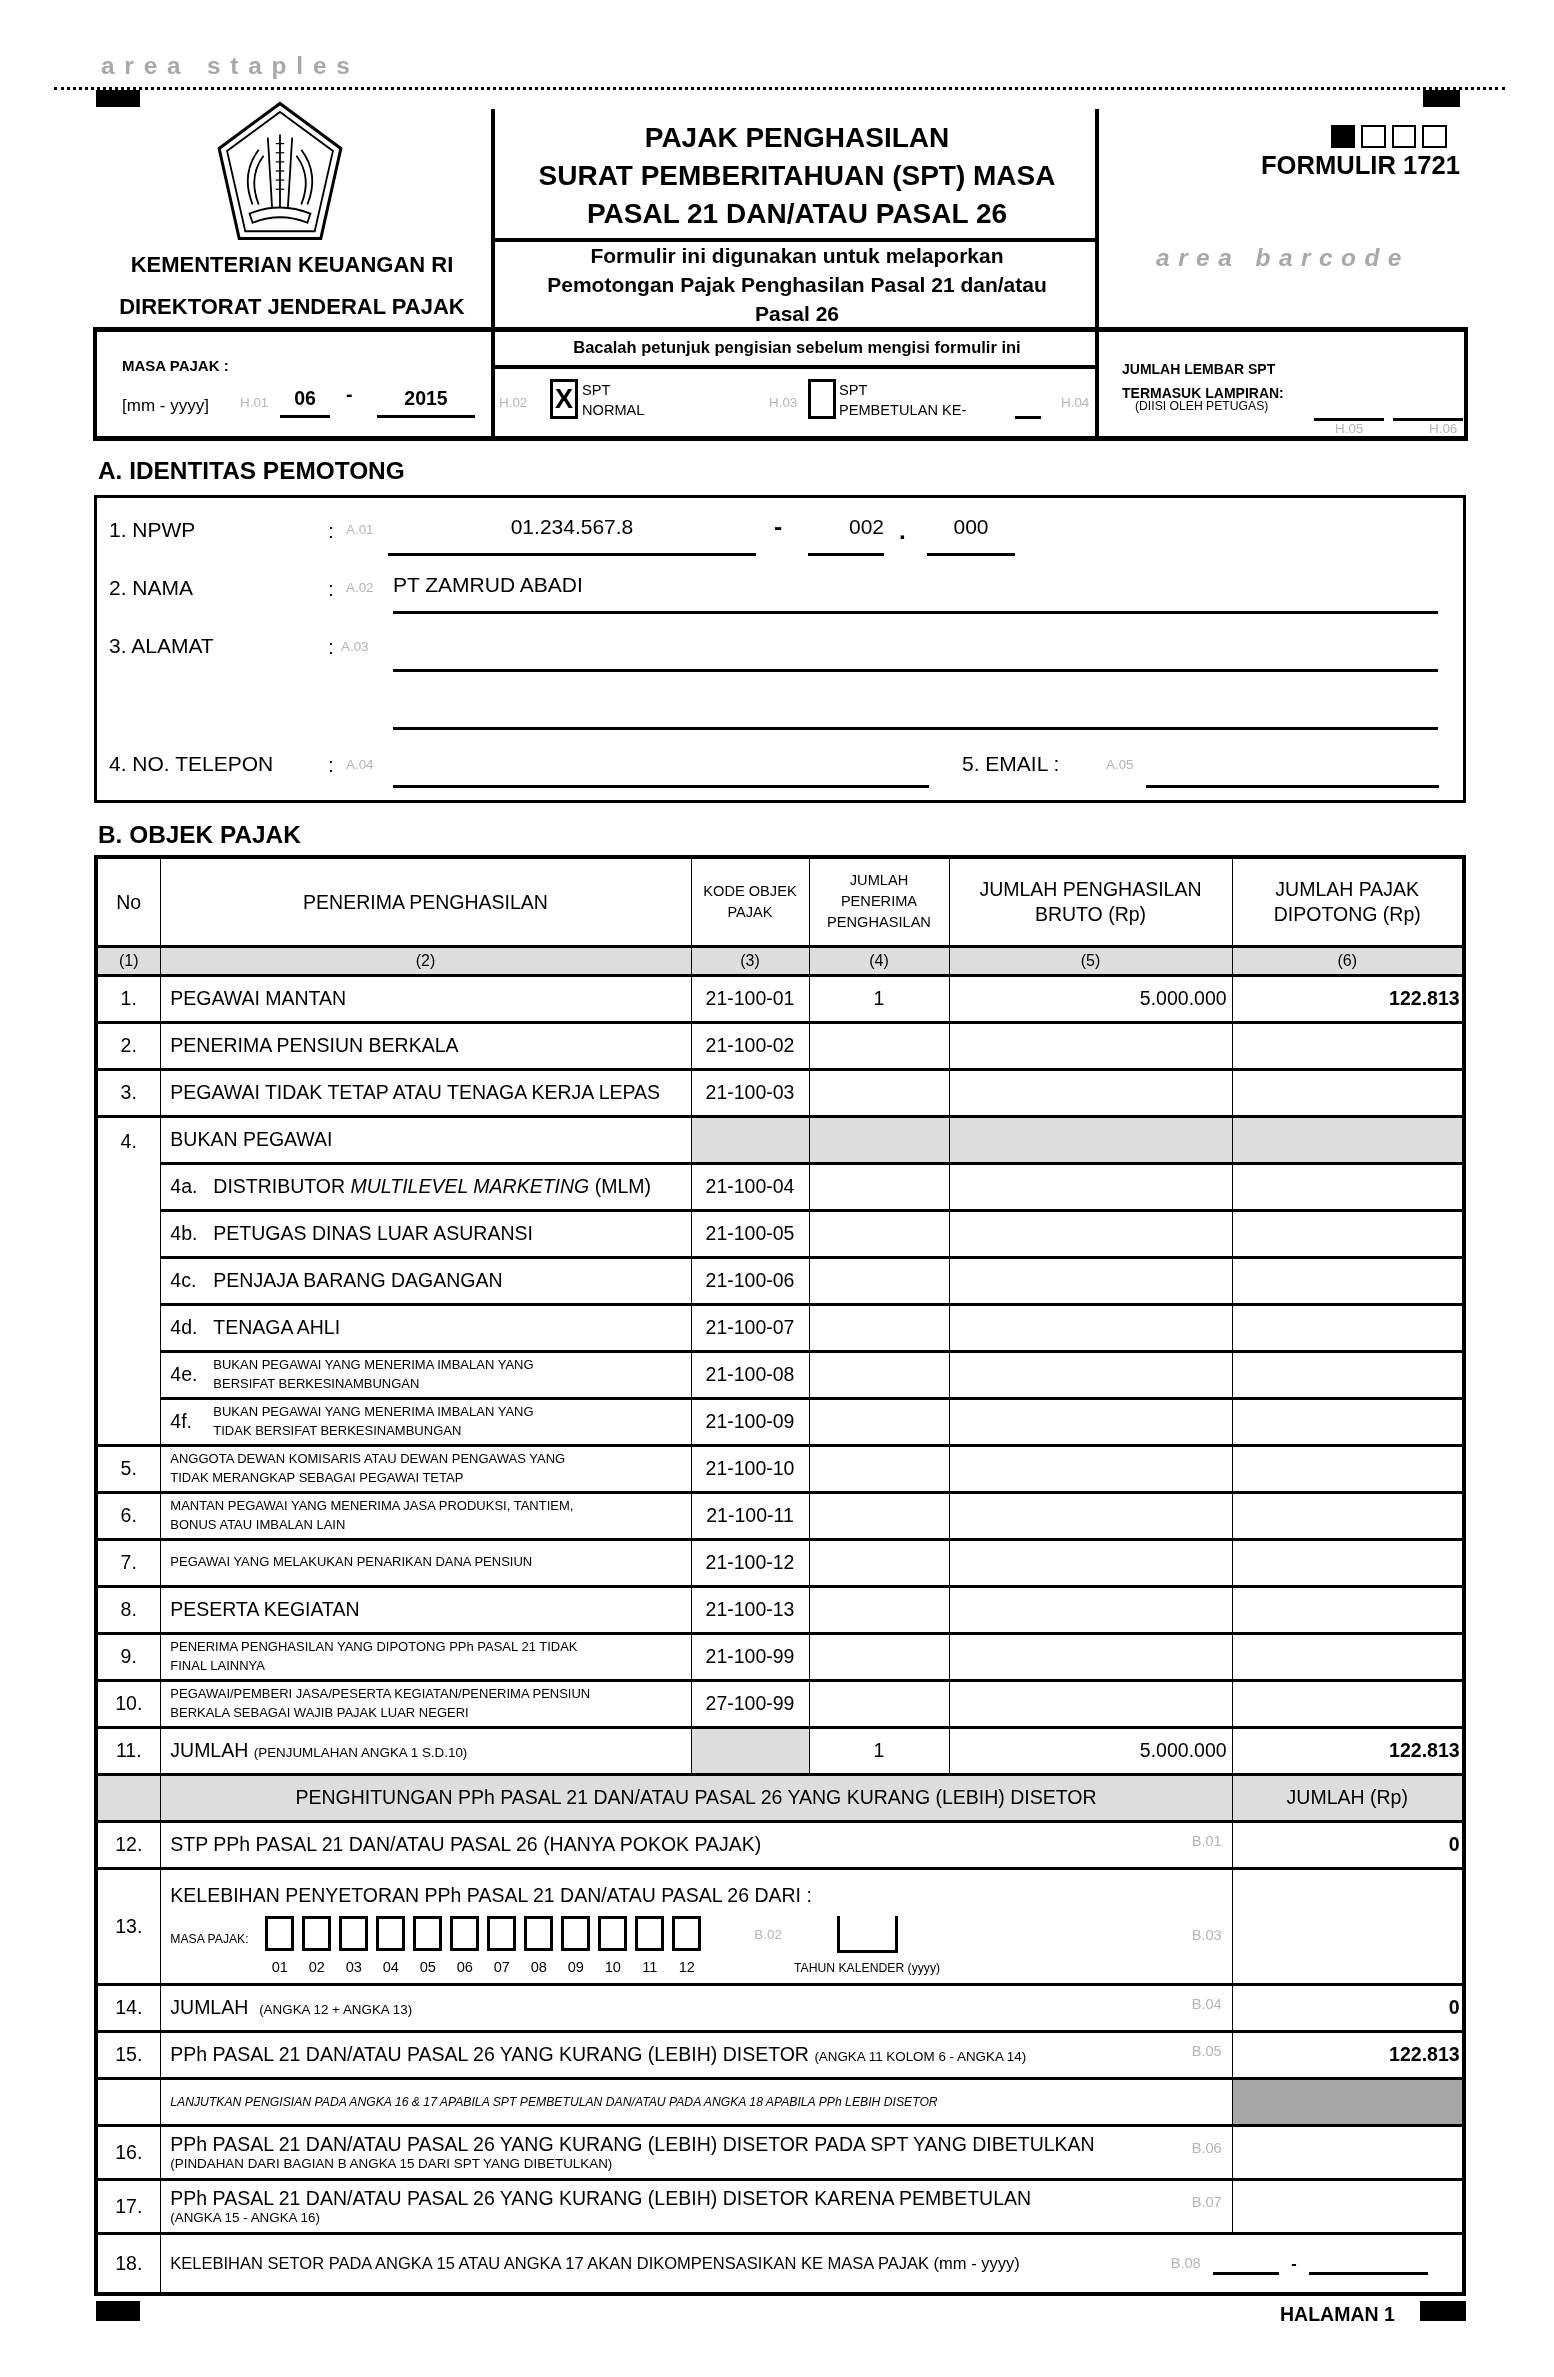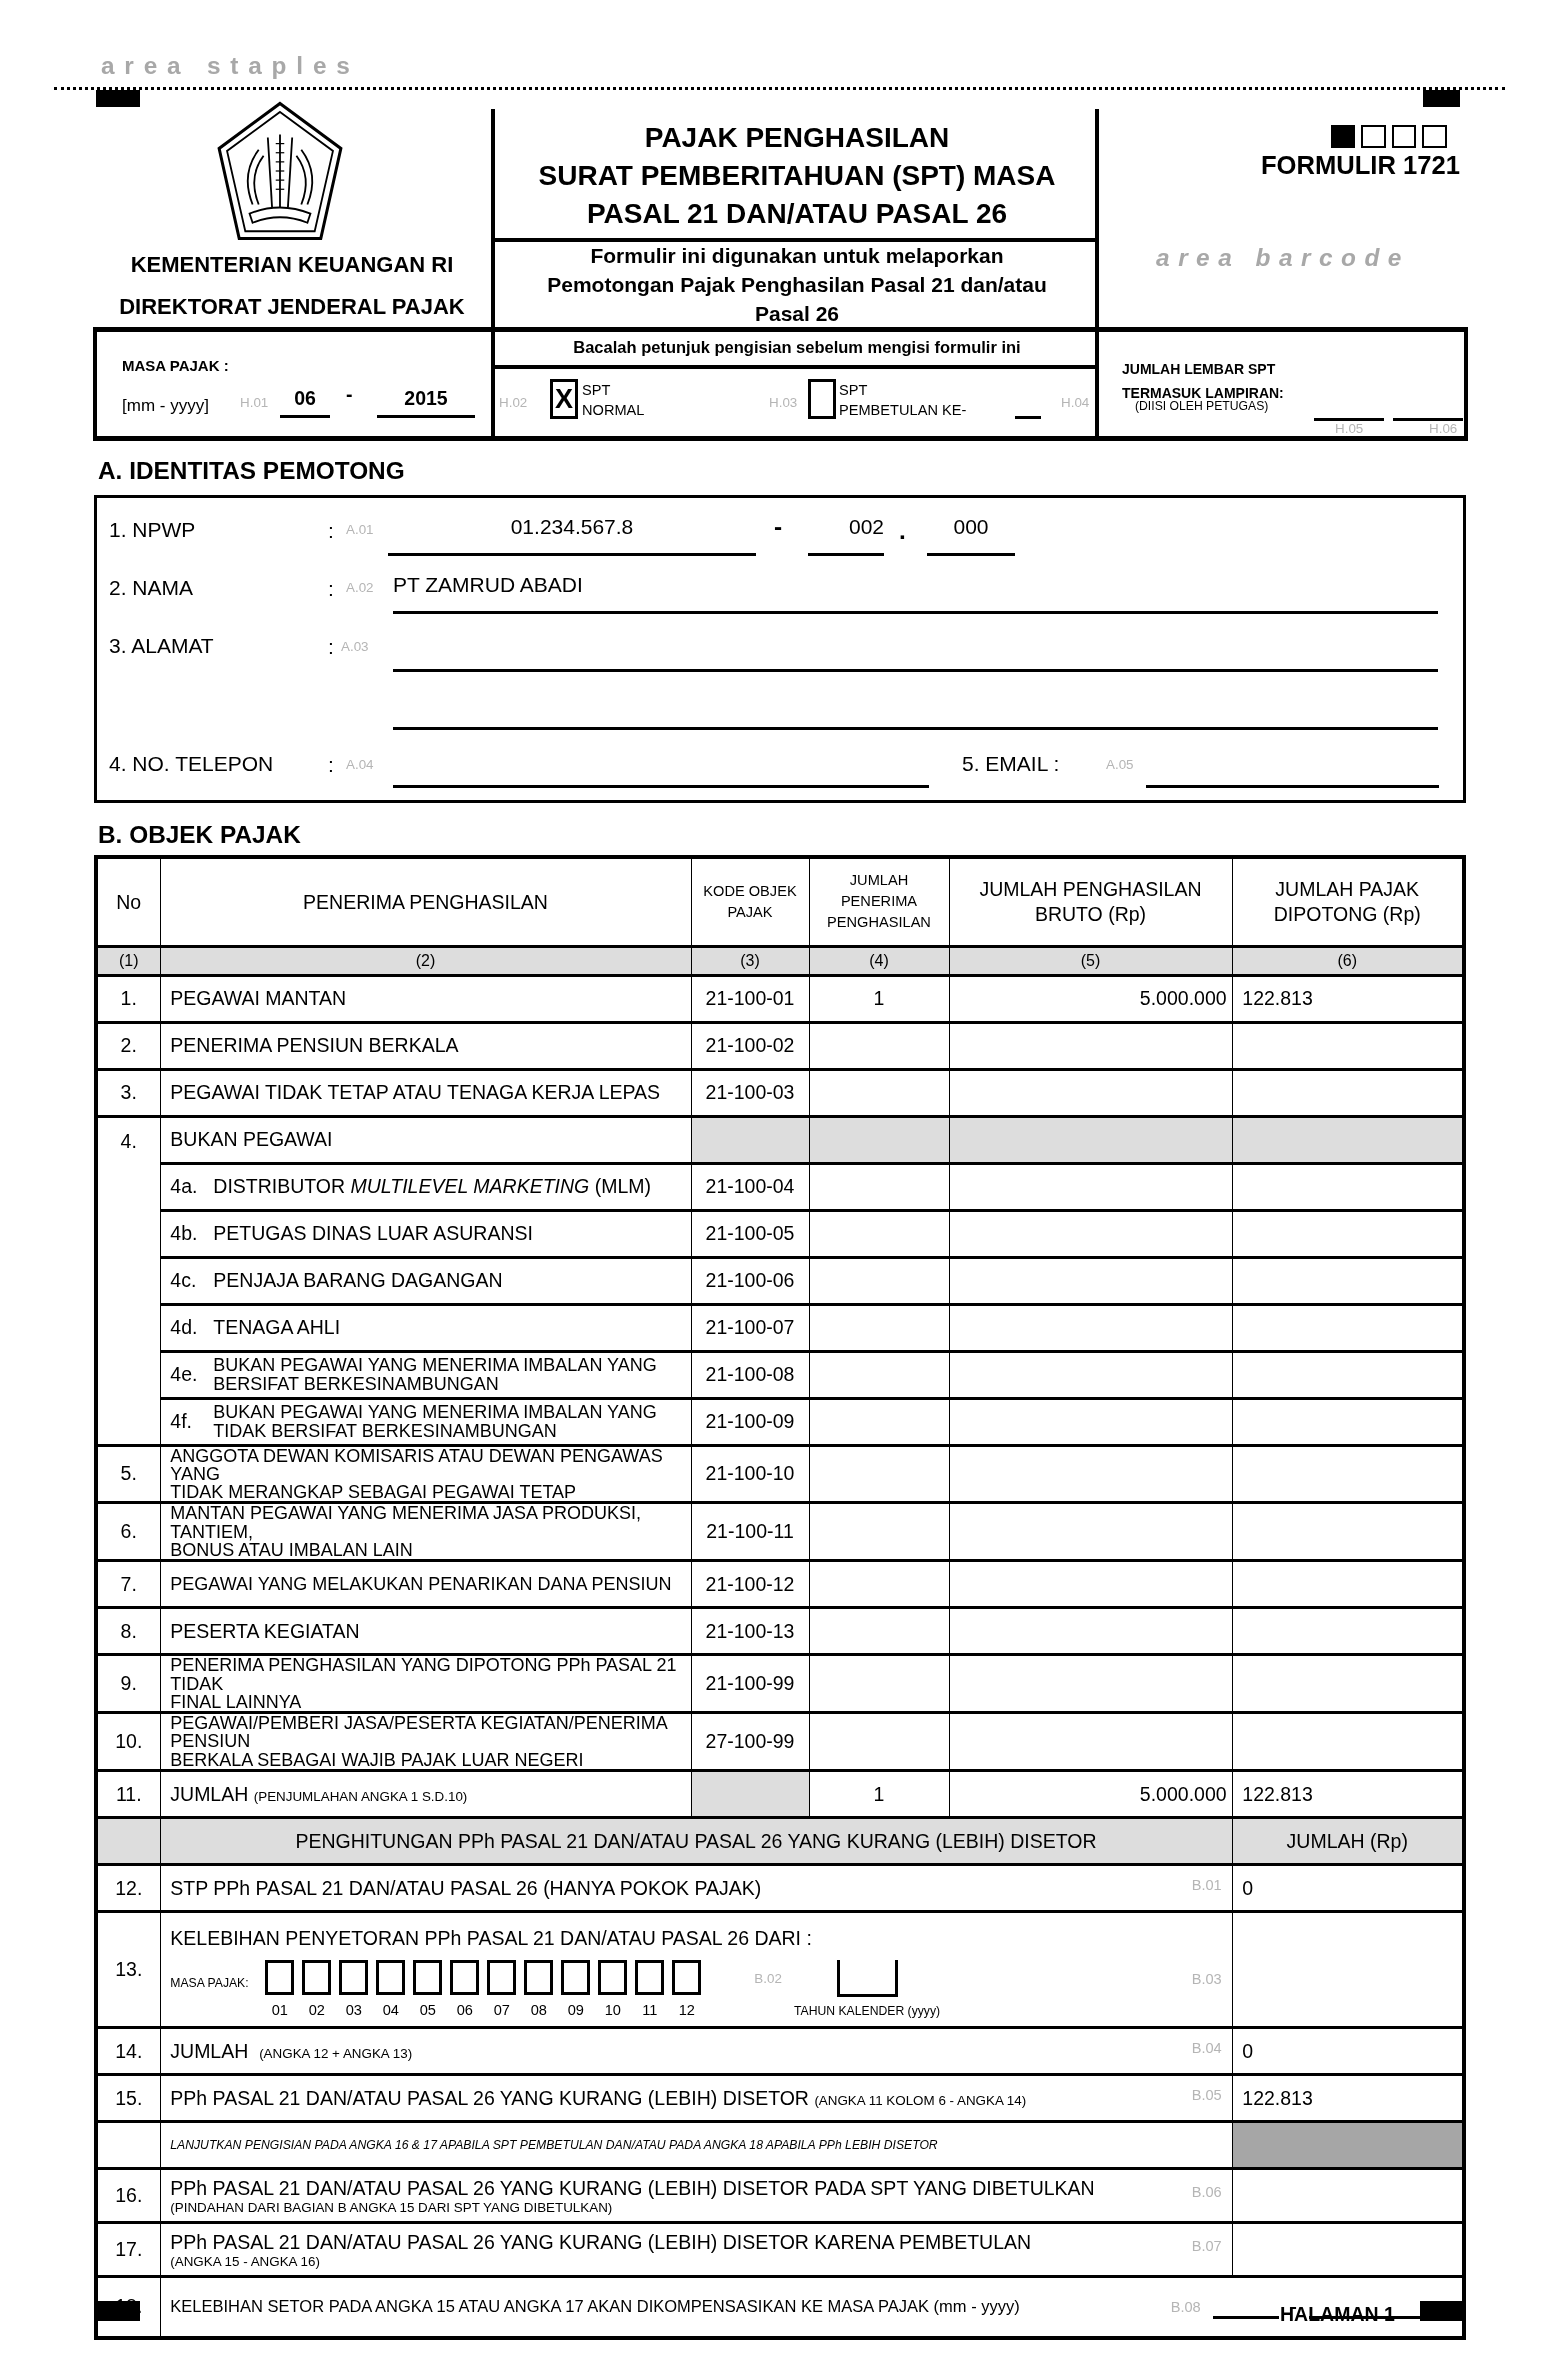--- a/index.html
+++ b/index.html
@@ -28,24 +28,24 @@
   .boxA { left: 94px; top: 495px; width: 1372px; height: 308px; border: 3.7px solid #000; }
   .field-label { font-size: 21px; }
   .colon { font-size: 21px; }
   table.obj { position: absolute; left: 94px; top: 855px; width: 1372px; border-collapse: collapse; border: 4.9px solid #000; }
   table.obj td { border: 1.8px solid #000; font-size: 19.5px; padding: 0 9.8px; vertical-align: middle; height: 47px; }
   table.obj tr.thick td { border-top-width: 3.7px; }
   table.obj td.num { text-align: center; width: 64px; padding: 0; }
   table.obj td.code { text-align: center; width: 118px; padding: 0; }
   table.obj td.cnt { text-align: center; width: 140px; padding: 0; }
   table.obj td.bruto { text-align: right; width: 283px; padding-right: 4.9px; }
-  table.obj td.pph { text-align: left; width: 232px; padding-right: 2.4px; }
+  table.obj td.pph { text-align: right; width: 232px; padding-right: 2.4px; font-weight: bold; }
   table.obj td.grey { background: #dddddd; }
   table.obj td.darkgrey { background: #a6a6a6; }
-  table.obj .small { font-size: 18px; line-height: 18.3px; }
+  table.obj .small { font-size: 13px; line-height: 18.3px; }
   table.obj .tiny { font-size: 13.4px; }
   table.obj .hdrcell { text-align: center; font-size: 19.5px; line-height: 24.4px; }
   table.obj .hdrsmall { text-align: center; font-size: 14.6px; line-height: 21px; }
   .sub-label { display: inline-block; width: 43px; }
   .subrow { display: flex; align-items: center; }
   .sub-desc { flex: 1; }
   .bcode { float: right; color: #b5b5b5; font-size: 14.6px; }
   .masa-boxes { display: flex; align-items: flex-start; }
   .masa-boxes .mbox { display: inline-flex; flex-direction: column; align-items: center; width: 37px; }
   .masa-boxes .mbox .b { width: 29px; height: 35px; border: 3px solid #000; }

